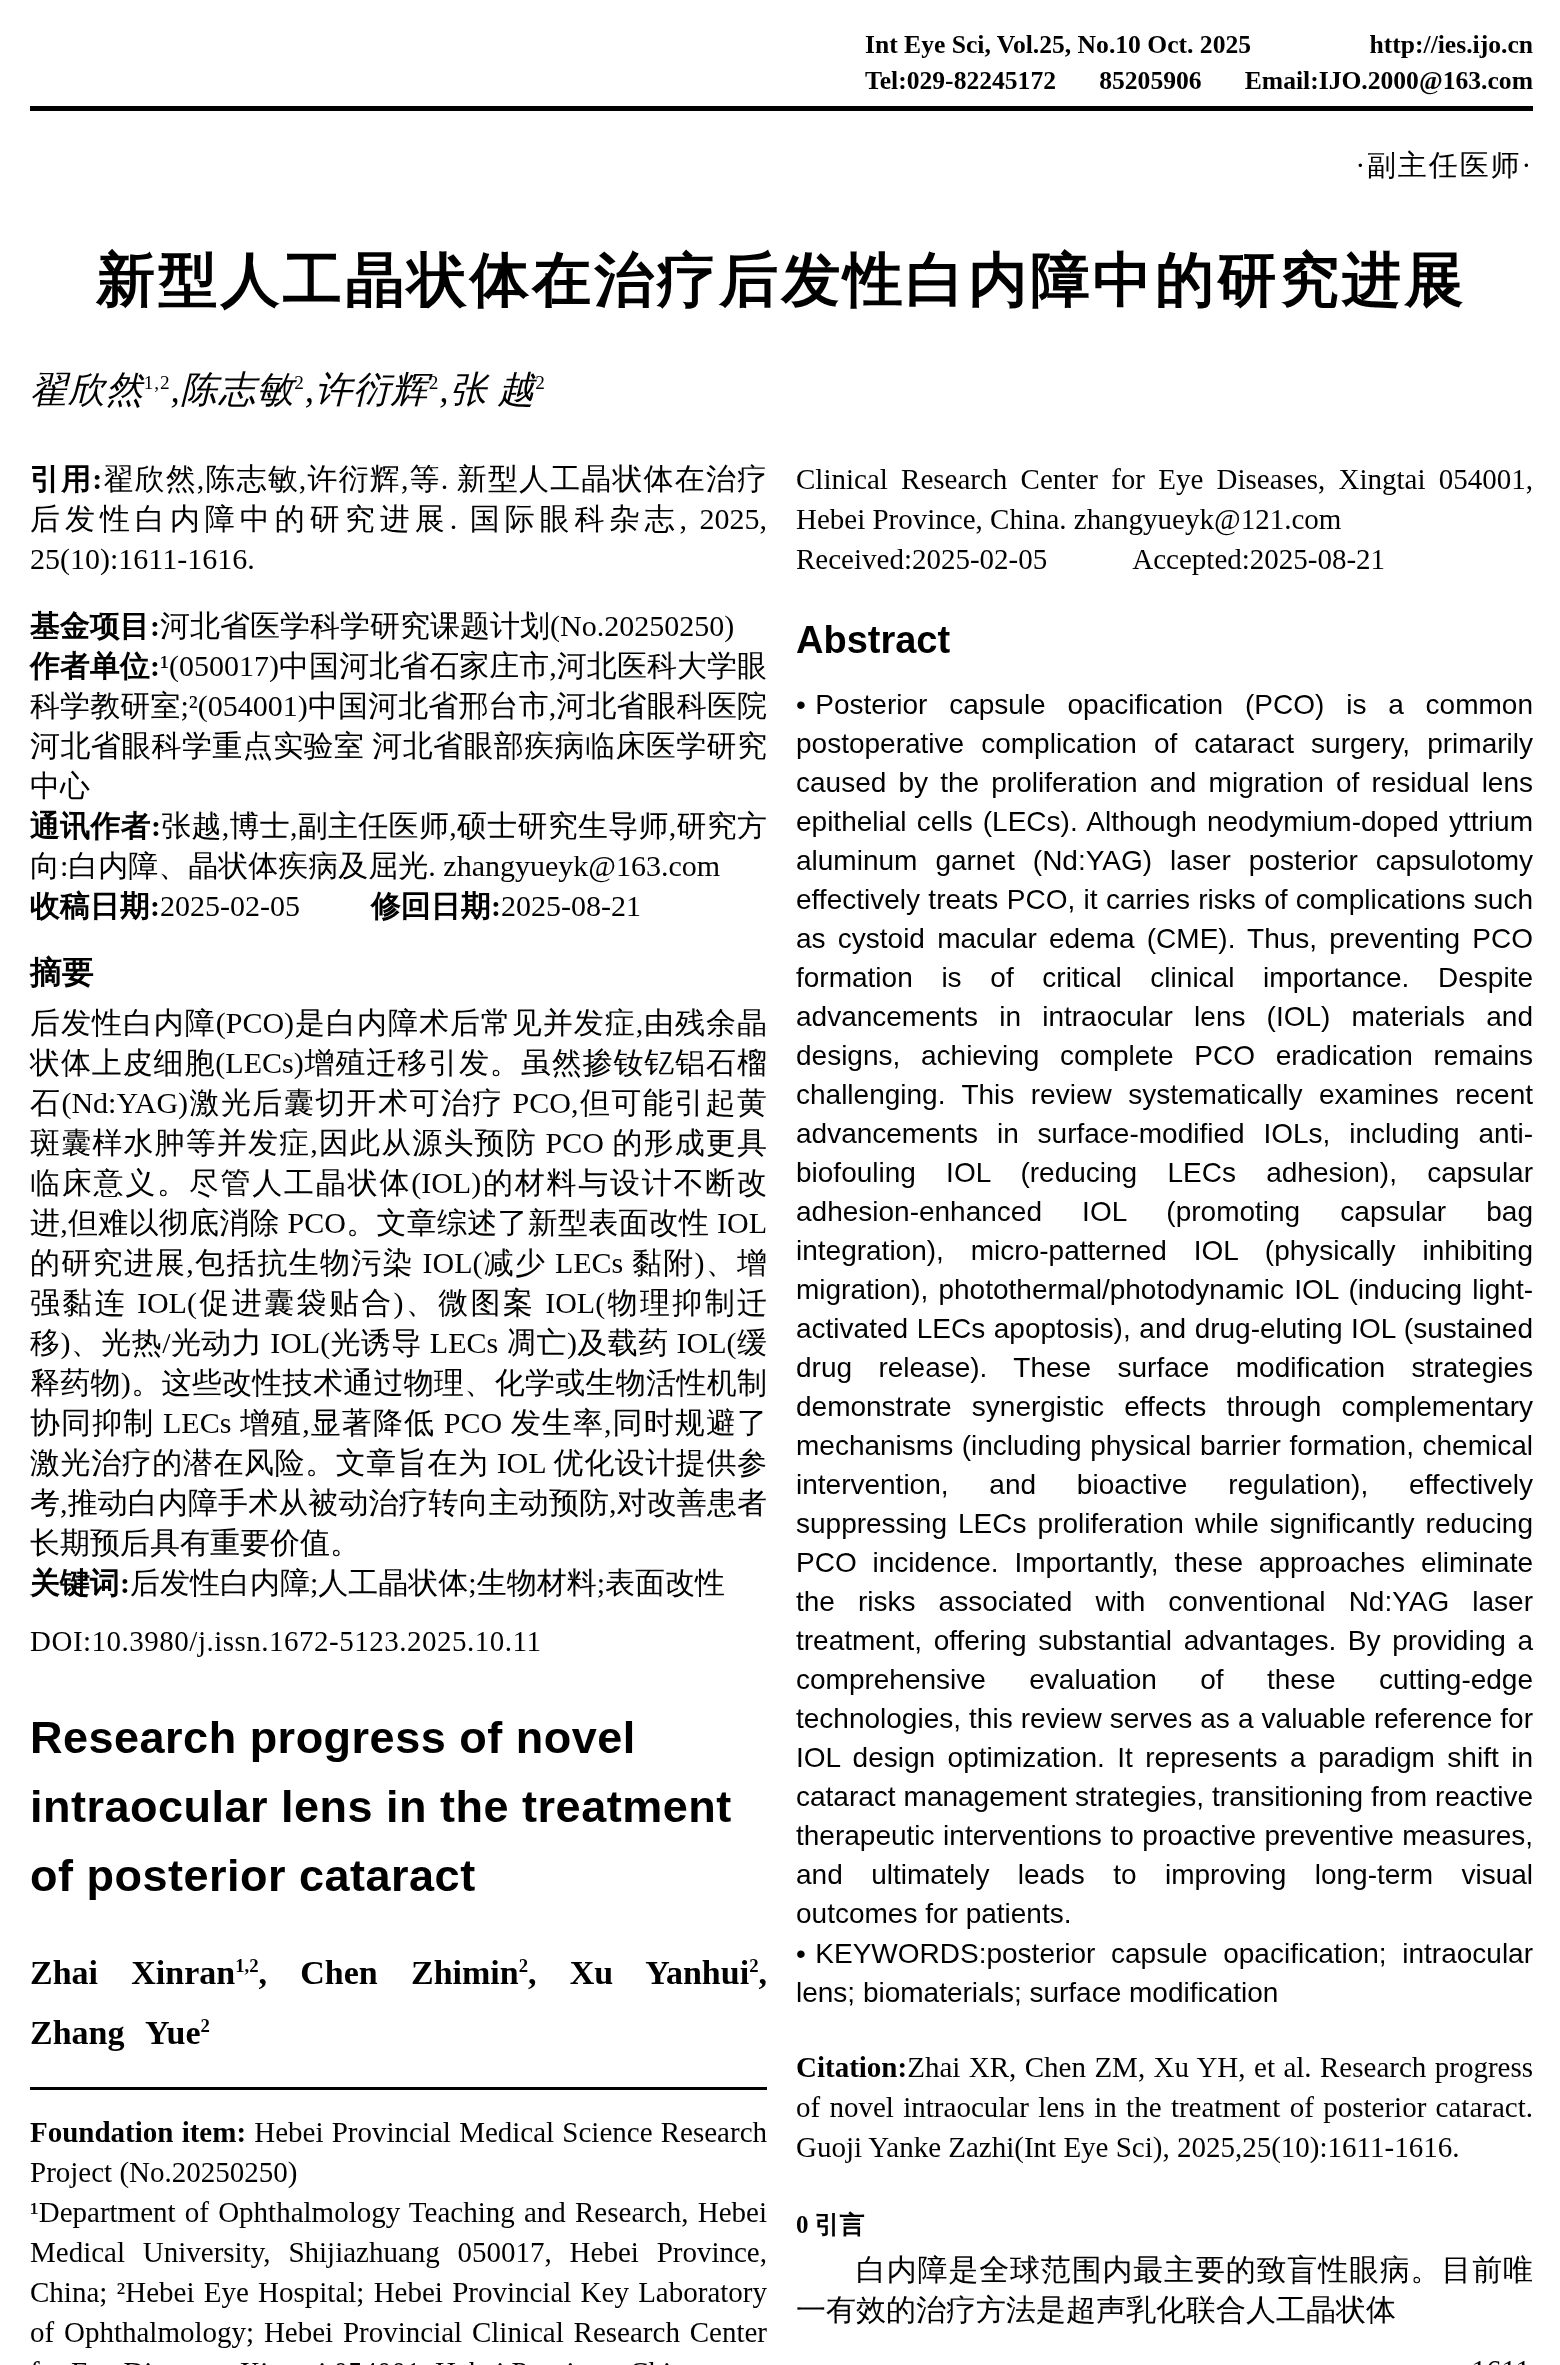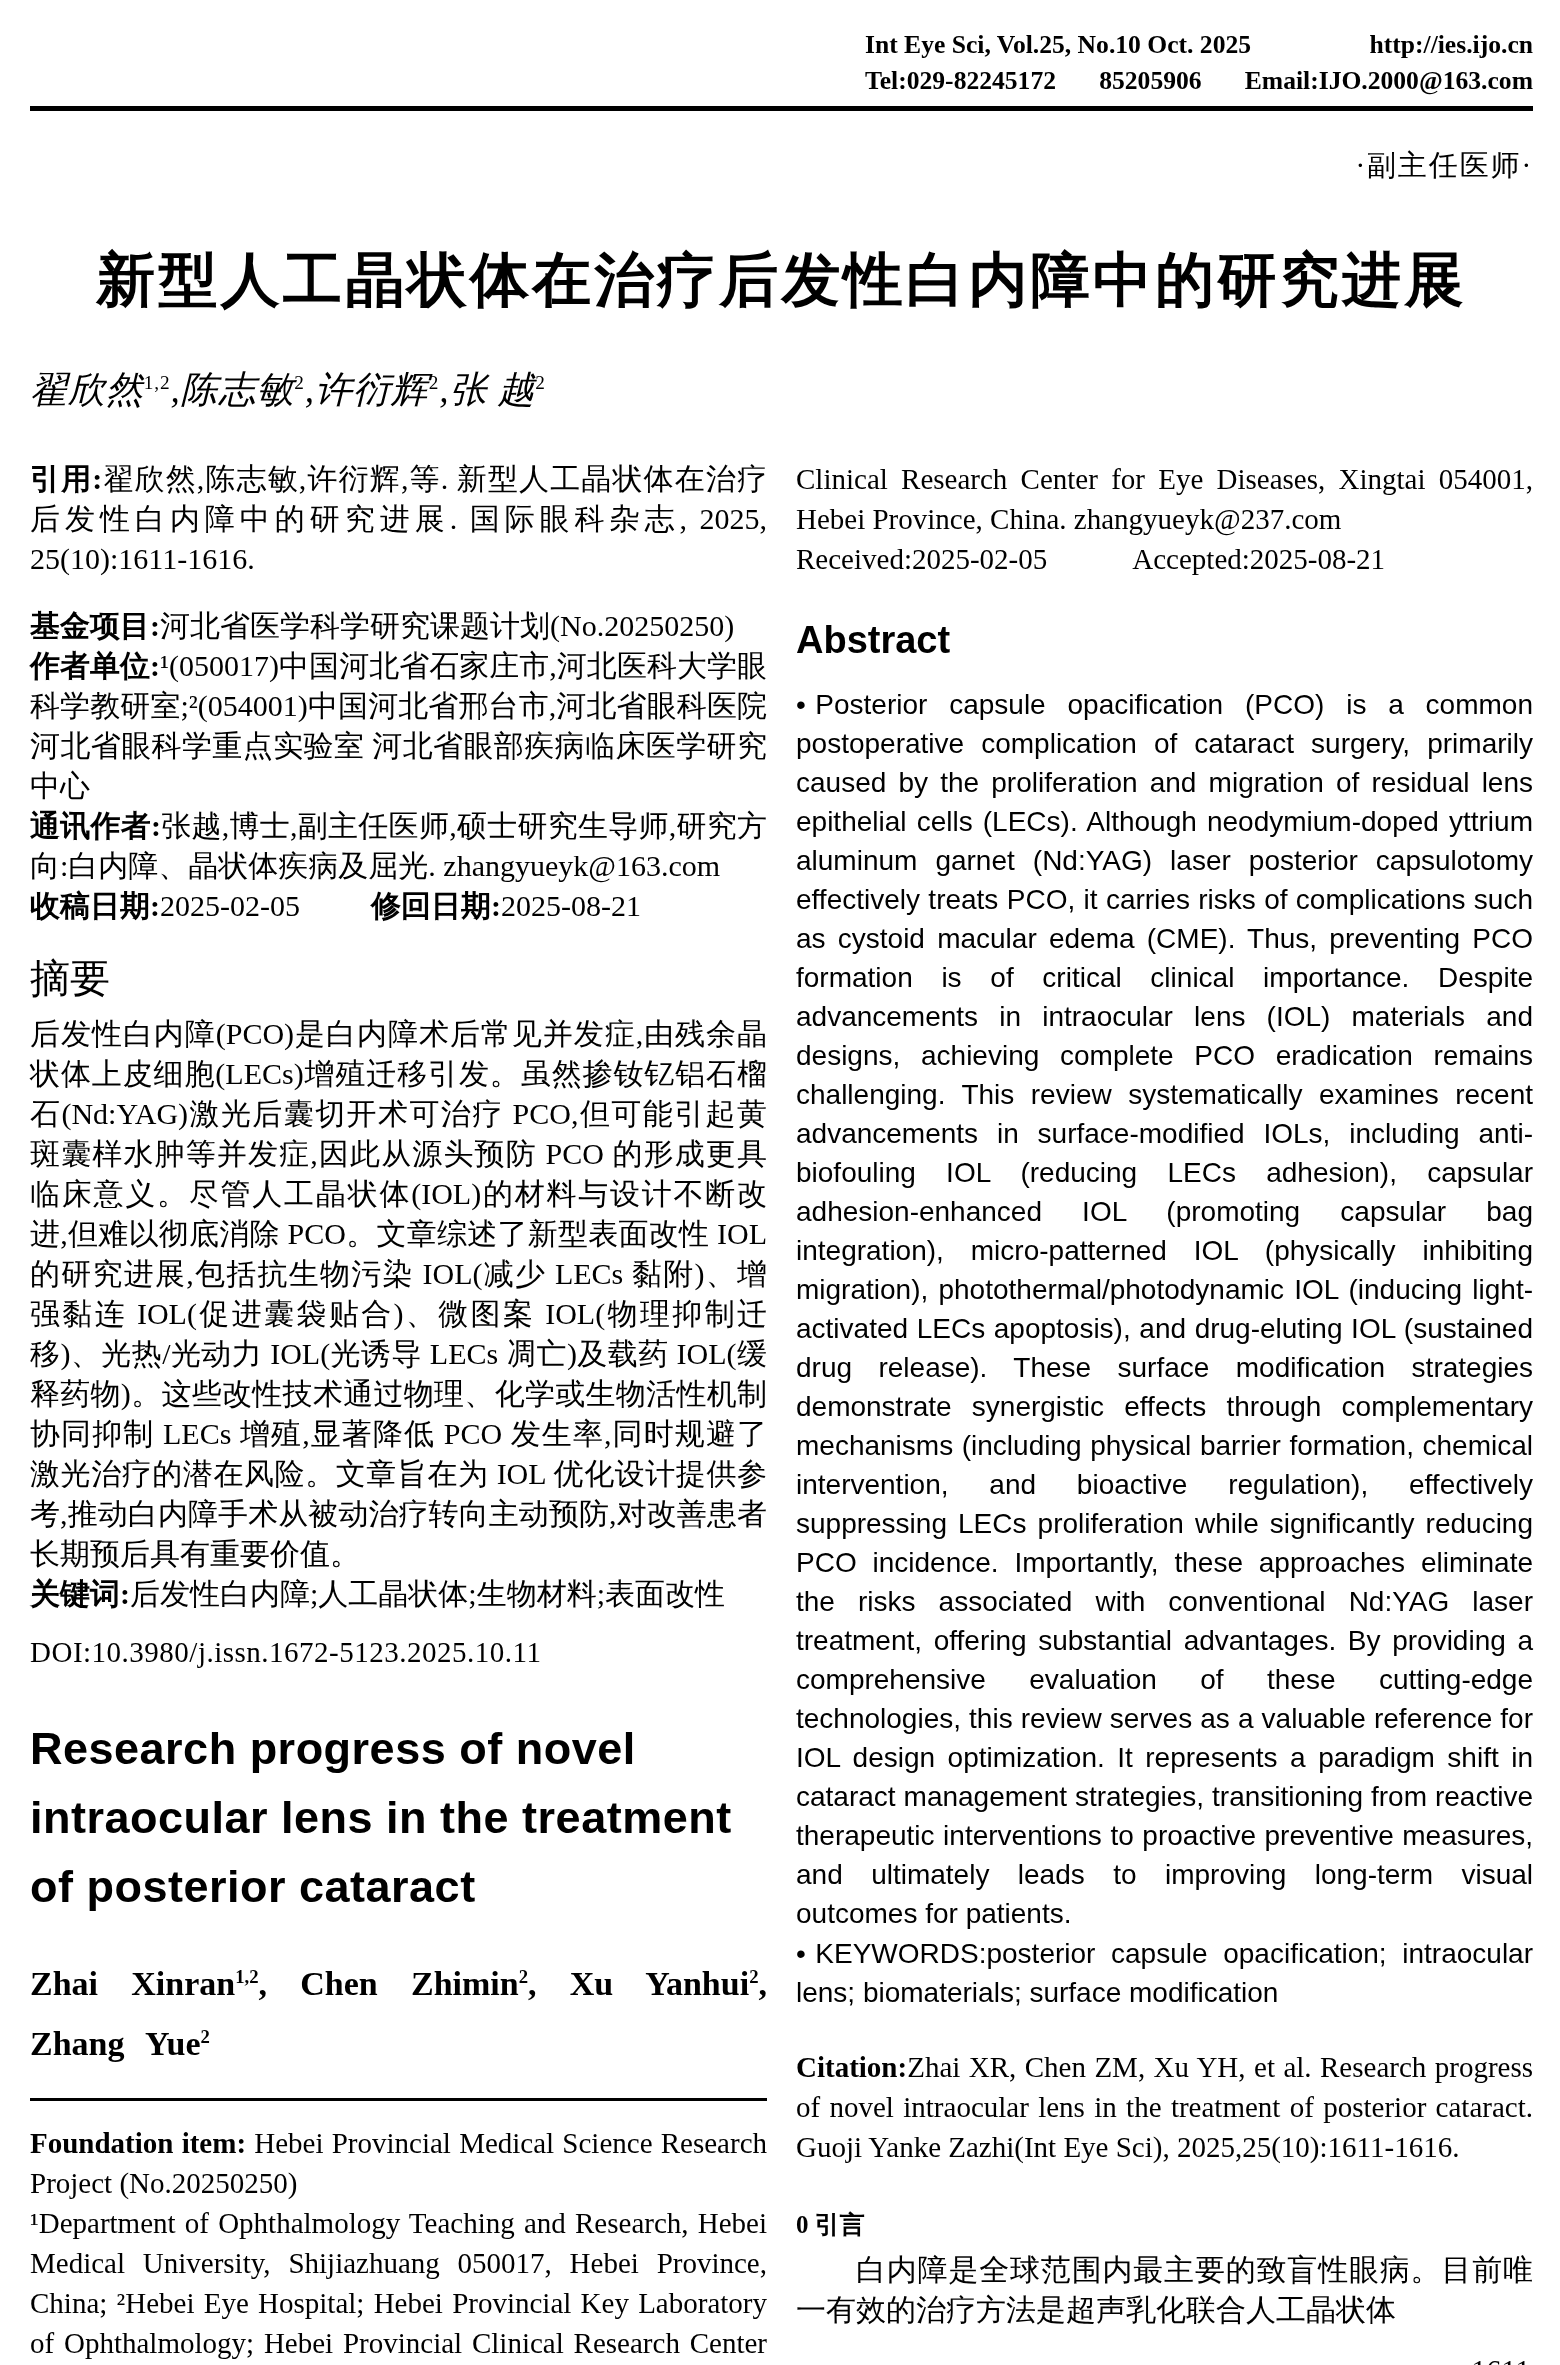--- a/index.html
+++ b/index.html
@@ -34,22 +34,22 @@
   .col { width:737px; }
 
   p { margin:0; }
   .cjk  { font-size:30px; line-height:40px; text-align:justify; }
   .cjk b { font-weight:bold; }
   .mt-m { margin-top:26.5px; }
 
   .dates-cn .sep { display:inline-block; width:71px; }
 
   .h-cn {
-    font-family:"Liberation Sans", sans-serif; font-weight:normal;
-    font-size:40px; margin:25.6px 0 7.6px 0;
+    font-family:"Liberation Sans", sans-serif; font-weight:bold;
+    font-size:32px; margin:25.6px 0 7.6px 0;
   }
 
   .doi { font-size:29px; margin-top:22px; letter-spacing:0.5px; }
 
   .title-en {
     font-family:"Liberation Sans", sans-serif; font-weight:bold;
     font-size:45px; line-height:69px; margin:45px 0 0 0; letter-spacing:0.5px;
   }
   .authors-en {
     font-size:34px; font-weight:bold; margin-top:29px; line-height:53px;
@@ -152,21 +152,21 @@
 
       <p class="en">
         <b>Foundation item:</b><span> Hebei Provincial Medical Science Research Project (No.20250250)</span>
       </p>
       <p class="en">¹Department of Ophthalmology Teaching and Research, Hebei Medical University, Shijiazhuang 050017, Hebei Province, China; ²Hebei Eye Hospital; Hebei Provincial Key Laboratory of Ophthalmology; Hebei Provincial Clinical Research Center for Eye Diseases, Xingtai 054001, Hebei Province, China</p>
 
     </div>
 
     <div class="col">
 
-      <p class="en">Clinical Research Center for Eye Diseases, Xingtai 054001, Hebei Province, China. zhangyueyk@237.com</p>
+      <p class="en">Clinical Research Center for Eye Diseases, Xingtai 054001, Hebei Province, China. zhangyueyk@121.com</p>
 
       <p class="en dates-en">
         <span>Received:2025-02-05</span><span class="gap"></span><span>Accepted:2025-08-21</span>
       </p>
 
       <h2 class="h-abstract">Abstract</h2>
 
       <p class="sans">
         <span class="bullet">•</span><span>Posterior capsule opacification (PCO) is a common postoperative complication of cataract surgery, primarily caused by the proliferation and migration of residual lens epithelial cells (LECs). Although neodymium-doped yttrium aluminum garnet (Nd:YAG) laser posterior capsulotomy effectively treats PCO, it carries risks of complications such as cystoid macular edema (CME). Thus, preventing PCO formation is of critical clinical importance. Despite advancements in intraocular lens (IOL) materials and designs, achieving complete PCO eradication remains challenging. This review systematically examines recent advancements in surface-modified IOLs, including anti-biofouling IOL (reducing LECs adhesion), capsular adhesion-enhanced IOL (promoting capsular bag integration), micro-patterned IOL (physically inhibiting migration), photothermal/photodynamic IOL (inducing light-activated LECs apoptosis), and drug-eluting IOL (sustained drug release). These surface modification strategies demonstrate synergistic effects through complementary mechanisms (including physical barrier formation, chemical intervention, and bioactive regulation), effectively suppressing LECs proliferation while significantly reducing PCO incidence. Importantly, these approaches eliminate the risks associated with conventional Nd:YAG laser treatment, offering substantial advantages. By providing a comprehensive evaluation of these cutting-edge technologies, this review serves as a valuable reference for IOL design optimization. It represents a paradigm shift in cataract management strategies, transitioning from reactive therapeutic interventions to proactive preventive measures, and ultimately leads to improving long-term visual outcomes for patients.</span>
       </p>

